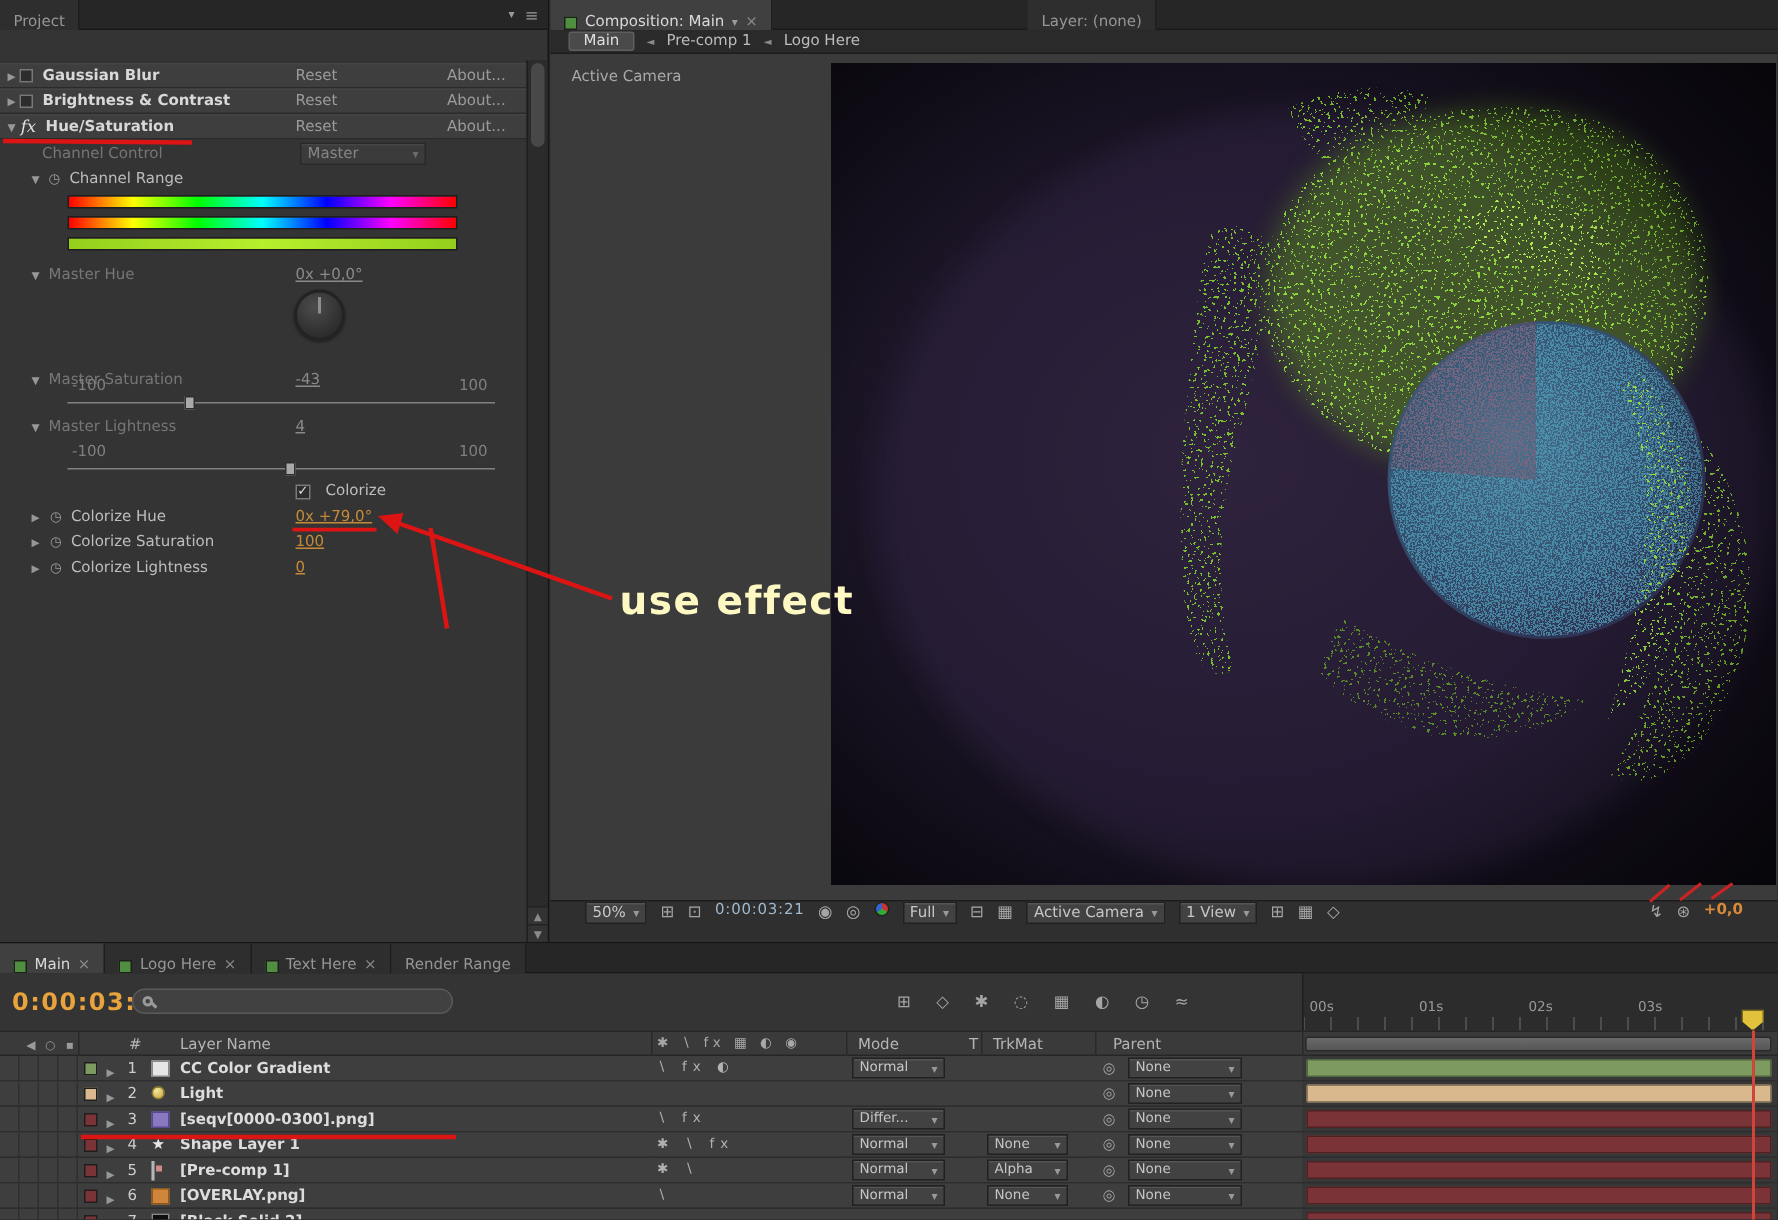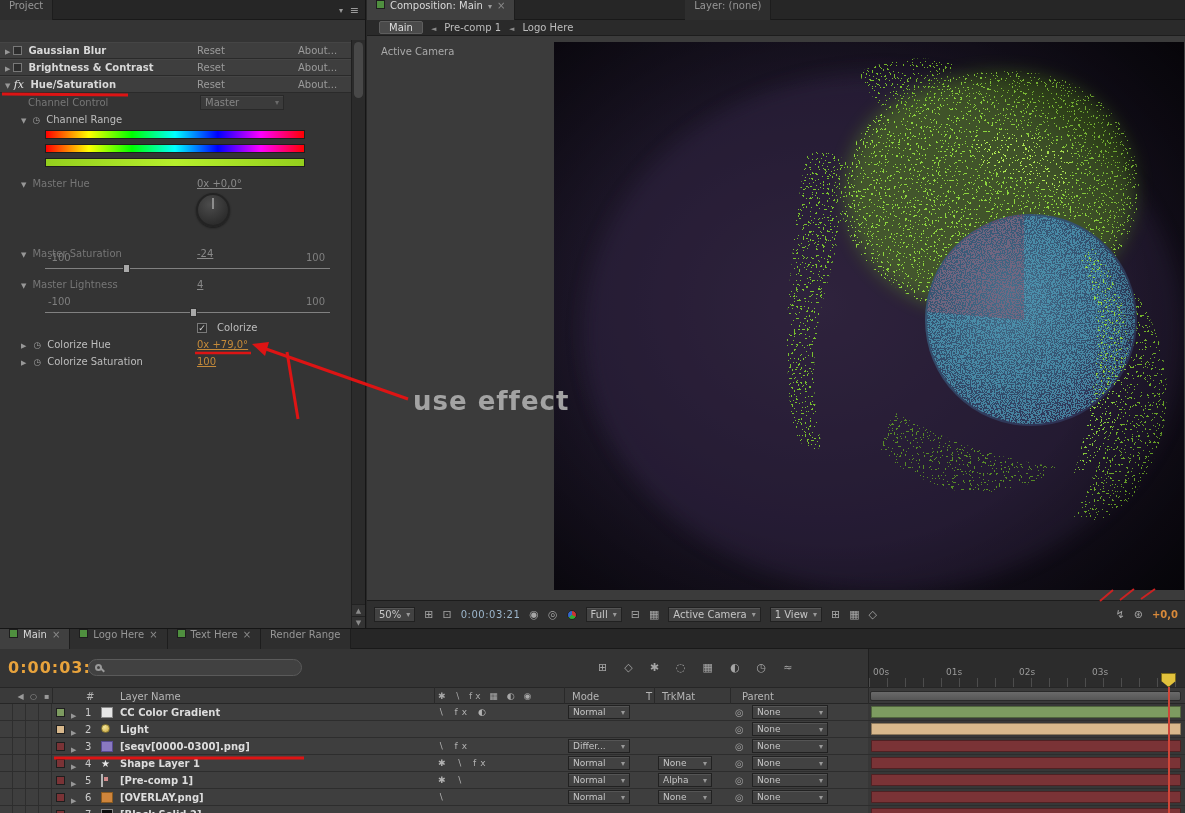--- a/index.html
+++ b/index.html
@@ -2,21 +2,21 @@
 <html><head>
 <meta charset="utf-8">
 <style>
 *{box-sizing:border-box;margin:0;padding:0}
 html,body{width:1185px;height:813px;overflow:hidden;background:#282828;
   font-family:"DejaVu Sans","Liberation Sans",sans-serif;font-size:10px;color:#b8b8b8}
 #app{position:relative;width:1185px;height:813px}
 
 
 .tabbar{position:absolute;top:0;left:0;right:0;height:20px;background:#262626;border-bottom:1px solid #191919;display:flex;align-items:center}
-.tab{display:inline-flex;align-items:flex-start;gap:5px;height:20px;padding:0 9px;color:#969696;background:#2e2e2e;border-right:1px solid #1d1d1d;white-space:nowrap}
+.tab{display:inline-flex;align-items:flex-end;gap:5px;height:20px;padding:0 9px;color:#969696;background:#2e2e2e;border-right:1px solid #1d1d1d;white-space:nowrap}
 .tab.active{background:#404040;color:#d8d8d8}
 .g-close::before{content:"×";color:#8a8a8a;font-size:10px}
 .g-caret::before{content:"▾";color:#9a9a9a;font-size:8px}
 .g-menu::before{content:"≡";color:#9a9a9a;font-size:11px}
 .g-trir::before{content:"▶";font-size:7px;color:#979797}
 .g-trid::before{content:"▼";font-size:7px;color:#979797}
 .g-sw::before{content:"◷";font-size:9px;color:#9a9a9a}
 .g-pick::before{content:"◎";font-size:10px;color:#a0a0a0}
 .g-sep::before{content:"◄";font-size:7px;color:#8a8a8a}
 .dd{display:inline-flex;align-items:center;justify-content:space-between;background:#424242;border:1px solid #212121;height:15px;padding:0 4px;color:#c6c6c6;box-shadow:inset 0 1px 0 #555}
@@ -59,21 +59,21 @@
 .varr{position:absolute;left:0;right:0;height:12px;text-align:center;color:#8a8a8a;font-size:7px;line-height:12px;background:#333;border-top:1px solid #222}
 
 
 #comp{position:absolute;left:367px;top:0;width:818px;height:628px;background:#3b3b3b}
 .compicon{width:9px;height:9px;background:#4f8f3f;border:1px solid #1e1e1e;flex:0 0 9px}
 .crumbbar{position:absolute;top:20px;left:0;right:0;height:16px;background:#2a2a2a;border-bottom:1px solid #1d1d1d;display:flex;align-items:center;gap:8px;padding-left:12px;color:#bdbdbd}
 .crumb-btn{background:#4a4a4a;border:1px solid #5e5e5e;border-radius:2px;padding:0 9px;height:13px;line-height:12px;color:#dedede}
 .viewer{position:absolute;top:36px;left:0;right:0;bottom:28px;background:#3b3b3b;overflow:hidden}
 .camlabel{position:absolute;left:14px;top:10px;color:#a9a9a9}
 .compimg{position:absolute;left:187px;top:6px;display:block}
-.ctb{position:absolute;left:0;right:0;bottom:0;height:28px;background:#2f2f2f;border-top:1px solid #1c1c1c;display:flex;align-items:center;gap:9px;padding:0 7px;color:#a5a5a5}
+.ctb{position:absolute;left:0;right:0;bottom:0;height:28px;background:#2f2f2f;border-top:1px solid #1c1c1c;display:flex;align-items:flex-start;gap:9px;padding:0 23px;color:#a5a5a5}
 .ti{font-size:11px;color:#a5a5a5}
 .g-grid::before{content:"⊞"}
 .g-safe::before{content:"⊡"}
 .g-cam::before{content:"◉"}
 .g-cam2::before{content:"◎"}
 .g-roi::before{content:"⊟"}
 .g-transp::before{content:"▦"}
 .g-exp::before{content:"⊛"}
 .g-bolt::before{content:"↯"}
 .rgbdot{width:10px;height:10px;border-radius:50%;background:conic-gradient(#c33 0 33%,#3a3 33% 66%,#36c 66%);border:1px solid #222}
@@ -124,21 +124,21 @@
 .rpick{position:absolute;left:735px;top:3px}
 .rparent{position:absolute;left:752px;top:1px;width:76px;height:14px;font-size:9px}
 .bar{position:absolute;left:871px;right:4px;top:2px;height:12px;border-radius:1px;box-shadow:inset 0 0 0 1px rgba(0,0,0,.35)}
 .vsep{position:absolute;top:58px;bottom:0;width:1px;background:#292929}
 .ctiline{position:absolute;left:1168px;top:58px;width:2px;height:127px;background:#cf4638;z-index:5}
 .ctihandle{position:absolute;left:1161px;top:44px;width:15px;height:14px;background:#e2c23c;border:1px solid #7a6a1a;
   clip-path:polygon(0 0,100% 0,100% 55%,50% 100%,0 55%);z-index:6}
 
 
 #anno{position:absolute;left:0;top:0;width:1185px;height:813px;pointer-events:none;z-index:40}
-.note{position:absolute;left:413px;top:386px;font-size:26px;font-weight:bold;color:#a3a3a3;z-index:41;letter-spacing:1px}
+.note{position:absolute;left:413px;top:386px;font-size:26px;font-weight:bold;color:#fef9c3;z-index:41;letter-spacing:1px}
 </style>
 </head>
 <body>
 
 <div id="app">
 
   <section id="ecp">
     <div class="tabbar">
       <div class="tab">
         <span>Project</span>
@@ -189,21 +189,21 @@
       <div class="erow" style="top:135px">
         <span class="g-trid" style="margin-left:21px"></span>
         <span class="plabel dis">Master Hue</span>
         <span class="val" style="color:#8a8a8a">0x +0,0°</span>
       </div>
       <div class="dial" style="top:153px"></div>
 
       <div class="erow" style="top:205px">
         <span class="g-trid" style="margin-left:21px"></span>
         <span class="plabel dis">Master Saturation</span>
-        <span class="val" style="color:#8a8a8a">-24</span>
+        <span class="val" style="color:#8a8a8a">-43</span>
       </div>
       <div class="erow" style="top:209px">
         <span class="sl-lab" style="left:48px">-100</span>
         <span class="sl-lab" style="left:306px">100</span>
       </div>
       <div class="track" style="top:228px">
         <span class="handle" style="left:78px"></span>
       </div>
 
       <div class="erow" style="top:236px">
@@ -227,20 +227,26 @@
         <span class="g-trir" style="margin-left:21px"></span>
         <span class="g-sw" style="margin-left:7px"></span>
         <span class="plabel">Colorize Hue</span>
         <span class="val amber">0x +79,0°</span>
       </div>
       <div class="erow" style="top:313px">
         <span class="g-trir" style="margin-left:21px"></span>
         <span class="g-sw" style="margin-left:7px"></span>
         <span class="plabel">Colorize Saturation</span>
         <span class="val amber">100</span>
+      </div>
+      <div class="erow" style="top:330px">
+        <span class="g-trir" style="margin-left:21px"></span>
+        <span class="g-sw" style="margin-left:7px"></span>
+        <span class="plabel">Colorize Lightness</span>
+        <span class="val amber">0</span>
       </div>
     </div>
 
     <div class="vscroll">
       <div class="vthumb"></div>
       <div class="varr" style="bottom:12px">▲</div>
       <div class="varr" style="bottom:0">▼</div>
     </div>
   </section>
 

